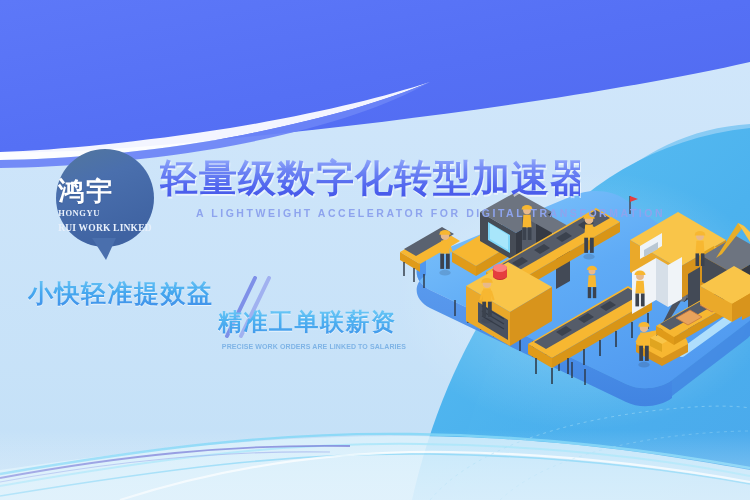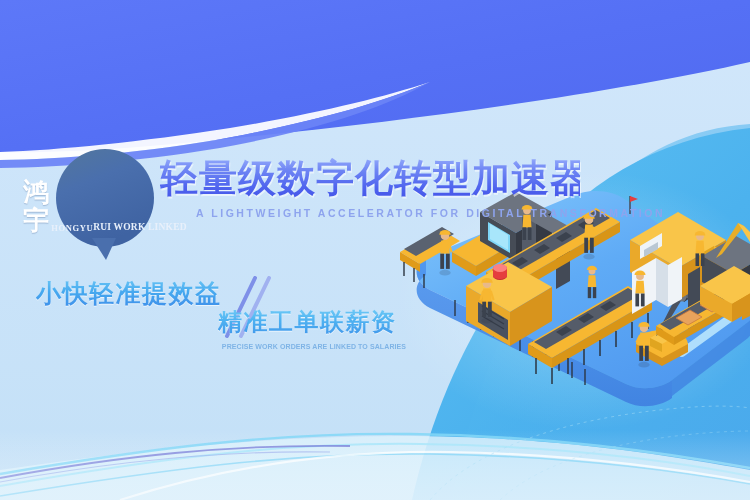--- a/index.html
+++ b/index.html
@@ -21,21 +21,21 @@
   #logo-badge {
     position:absolute; left:46px; top:148px;
     width:118px; height:112px;
     z-index:6;
     display:flex; flex-direction:column;
     align-items:center; justify-content:center;
   }
   #logo-badge .bubble-bg { position:absolute; inset:0; }
   #logo-badge .logo-inner {
     position:relative; z-index:2;
-    display:flex; flex-direction:row; align-items:flex-end;
+    display:flex; flex-direction:column; align-items:flex-start;
     padding-top:4px;
   }
   .logo-cn {
     color:#ffffff;
     font-family:"DejaVu Sans", sans-serif;
     font-weight:bold;
     font-size:26px;
     letter-spacing:2px;
     line-height:1.08;
     text-shadow:0 1px 1px rgba(30,60,110,.25);
@@ -77,21 +77,21 @@
     margin-top:7px;
     color:#8ea4ee;
     font-size:10.5px;
     font-weight:bold;
     letter-spacing:2.55px;
     white-space:nowrap;
     margin-left:36px;
   }
 
   
-  #tagline-a { position:absolute; left:36px; top:277px; z-index:7; }
+  #tagline-a { position:absolute; left:28px; top:277px; z-index:7; }
   #tagline-b { position:absolute; left:218px; top:306px; z-index:7; }
   .tag-cn {
     font-family:"DejaVu Sans", sans-serif;
     font-weight:bold;
     font-size:25px;
     letter-spacing:1.5px;
     white-space:nowrap;
     background:linear-gradient(180deg,#6ec9f6 0%,#46a9ef 45%,#3f8ce9 100%);
     -webkit-background-clip:text;
     background-clip:text;

